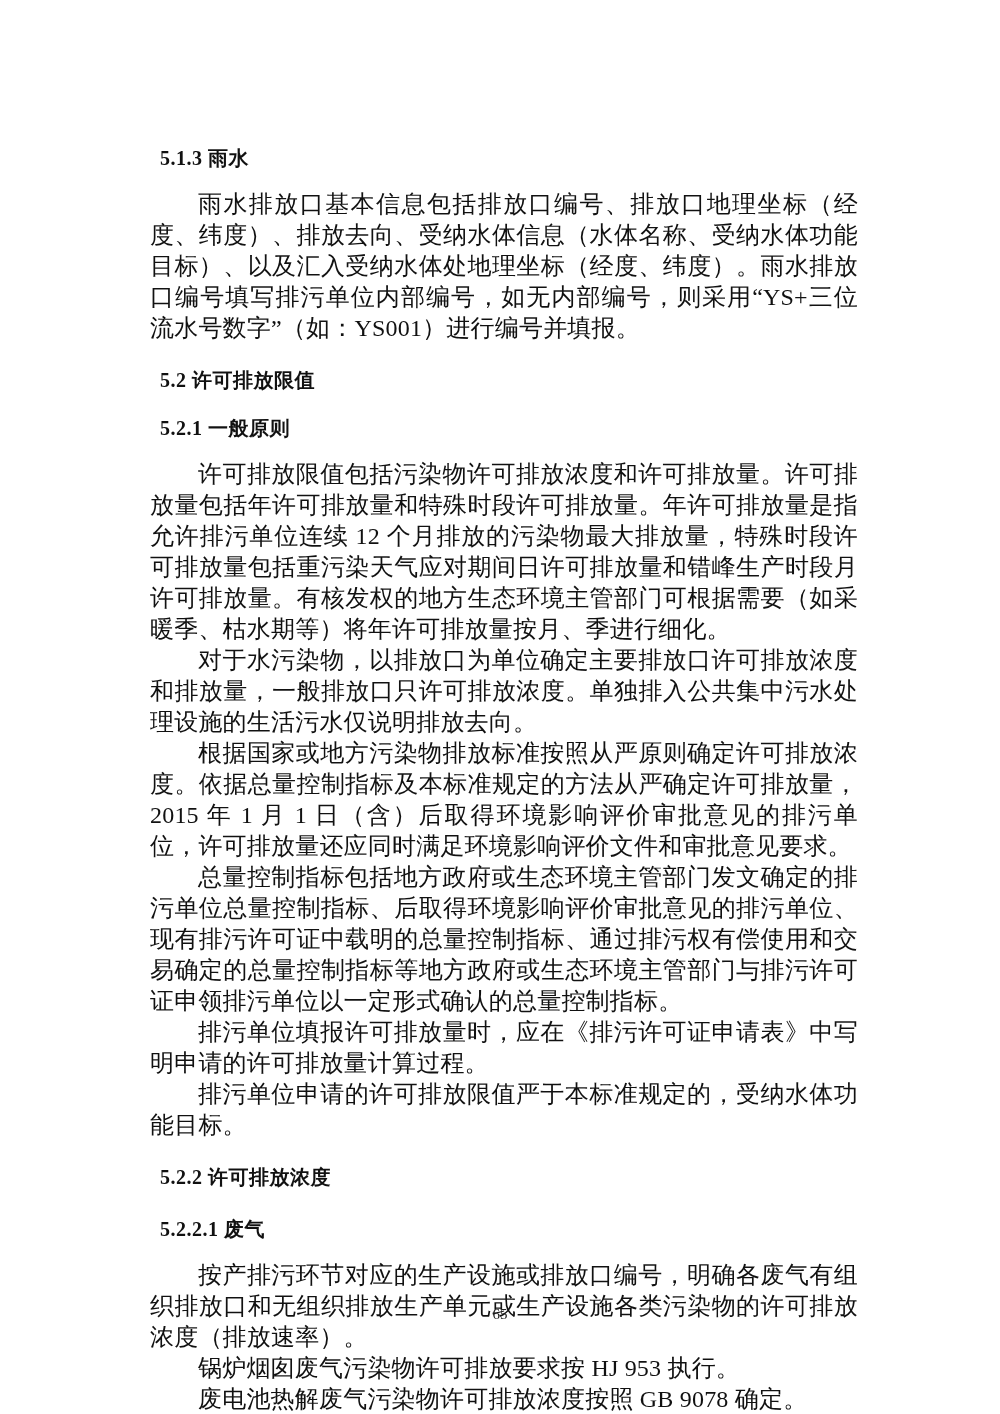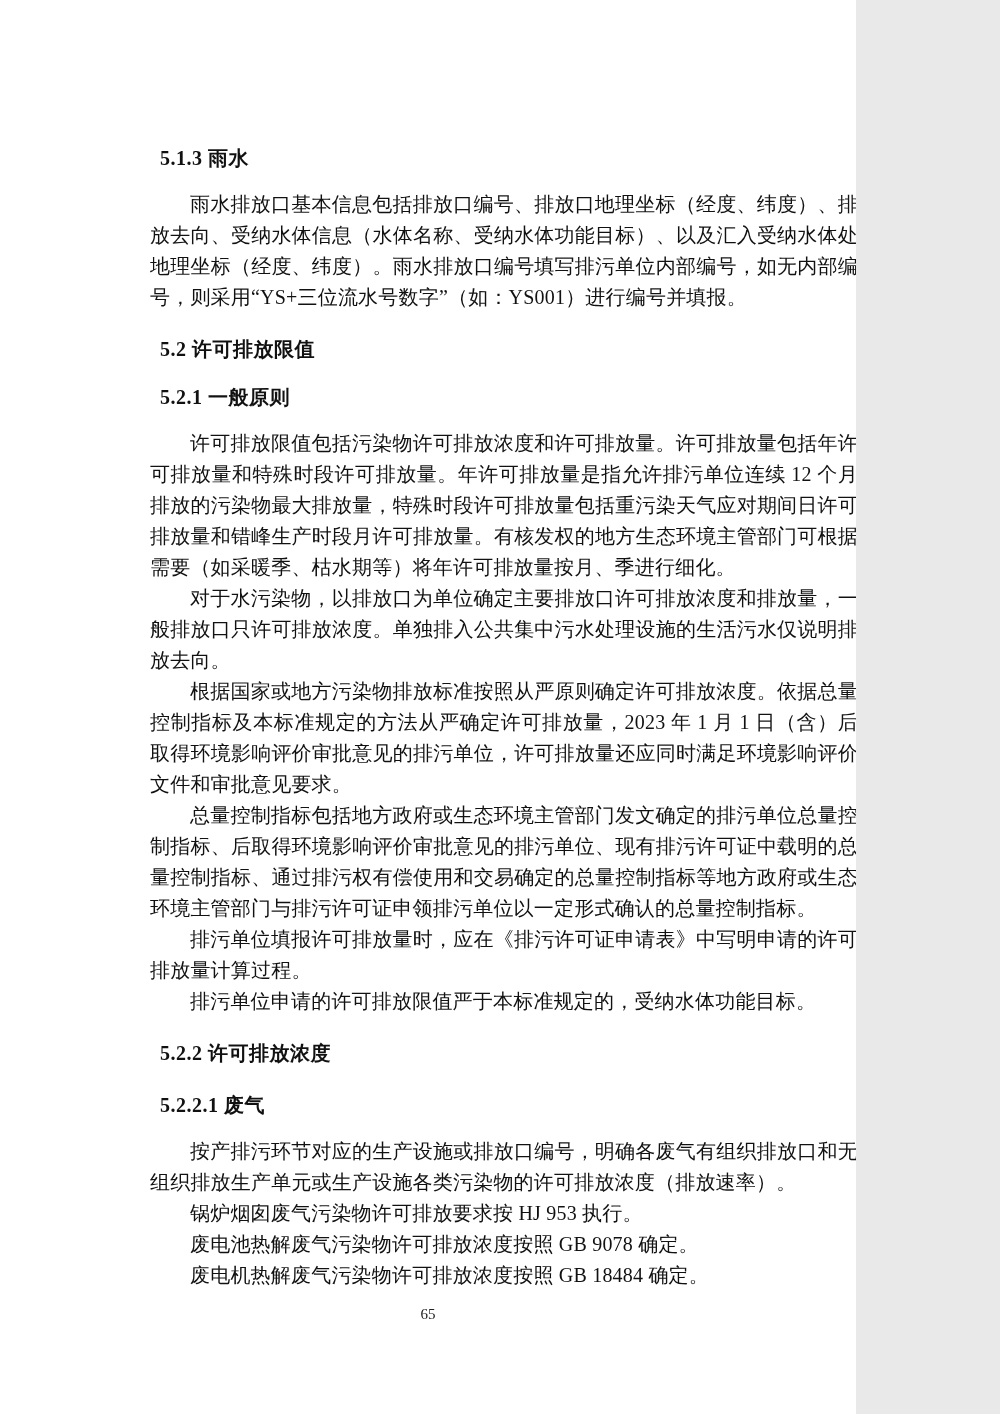--- a/index.html
+++ b/index.html
@@ -4,21 +4,21 @@
 <style>
   html, body { margin: 0; padding: 0; }
   body {
     width: 1000px;
     height: 1414px;
     background: #e9e9e9;
     font-family: "Liberation Serif", "DejaVu Serif", serif;
   }
   .page {
     position: relative;
-    width: 856px;
+    width: 1000px;
     height: 1414px;
     background: #ffffff;
     color: #111111;
     overflow: hidden;
   }
   .content {
     position: absolute;
     top: 122px;
     left: 150px;
     width: 708px;
@@ -26,21 +26,21 @@
   .heading {
     font-weight: bold;
     font-size: 20px;
     line-height: 31px;
     padding-left: 10px;
     margin: 21px 0 15px 0;
     letter-spacing: 0.5px;
   }
   .heading.h3-extra { margin-top: 17px; }
   .para {
-    font-size: 20px;
+    font-size: 24px;
     line-height: 31px;
     text-align: justify;
     text-indent: 2em;
     margin: 0;
     letter-spacing: 0.2px;
   }
   .footer {
     position: absolute;
     top: 1306px;
     left: 0;
@@ -55,21 +55,21 @@
 <body>
 
 <div class="page">
   <main class="content">
       <div class="heading ">5.1.3 雨水</div>
       <p class="para">雨水排放口基本信息包括排放口编号、排放口地理坐标（经度、纬度）、排放去向、受纳水体信息（水体名称、受纳水体功能目标）、以及汇入受纳水体处地理坐标（经度、纬度）。雨水排放口编号填写排污单位内部编号，如无内部编号，则采用“YS+三位流水号数字”（如：YS001）进行编号并填报。</p>
       <div class="heading ">5.2 许可排放限值</div>
       <div class="heading h3-extra">5.2.1 一般原则</div>
       <p class="para">许可排放限值包括污染物许可排放浓度和许可排放量。许可排放量包括年许可排放量和特殊时段许可排放量。年许可排放量是指允许排污单位连续 12 个月排放的污染物最大排放量，特殊时段许可排放量包括重污染天气应对期间日许可排放量和错峰生产时段月许可排放量。有核发权的地方生态环境主管部门可根据需要（如采暖季、枯水期等）将年许可排放量按月、季进行细化。</p>
       <p class="para">对于水污染物，以排放口为单位确定主要排放口许可排放浓度和排放量，一般排放口只许可排放浓度。单独排入公共集中污水处理设施的生活污水仅说明排放去向。</p>
-      <p class="para">根据国家或地方污染物排放标准按照从严原则确定许可排放浓度。依据总量控制指标及本标准规定的方法从严确定许可排放量，2023 年 1 月 1 日（含）后取得环境影响评价审批意见的排污单位，许可排放量还应同时满足环境影响评价文件和审批意见要求。</p>
+      <p class="para">根据国家或地方污染物排放标准按照从严原则确定许可排放浓度。依据总量控制指标及本标准规定的方法从严确定许可排放量，2015 年 1 月 1 日（含）后取得环境影响评价审批意见的排污单位，许可排放量还应同时满足环境影响评价文件和审批意见要求。</p>
       <p class="para">总量控制指标包括地方政府或生态环境主管部门发文确定的排污单位总量控制指标、后取得环境影响评价审批意见的排污单位、现有排污许可证中载明的总量控制指标、通过排污权有偿使用和交易确定的总量控制指标等地方政府或生态环境主管部门与排污许可证申领排污单位以一定形式确认的总量控制指标。</p>
       <p class="para">排污单位填报许可排放量时，应在《排污许可证申请表》中写明申请的许可排放量计算过程。</p>
       <p class="para">排污单位申请的许可排放限值严于本标准规定的，受纳水体功能目标。</p>
       <div class="heading ">5.2.2 许可排放浓度</div>
       <div class="heading ">5.2.2.1 废气</div>
       <p class="para">按产排污环节对应的生产设施或排放口编号，明确各废气有组织排放口和无组织排放生产单元或生产设施各类污染物的许可排放浓度（排放速率）。</p>
       <p class="para">锅炉烟囱废气污染物许可排放要求按 HJ 953 执行。</p>
       <p class="para">废电池热解废气污染物许可排放浓度按照 GB 9078 确定。</p>
       <p class="para">废电机热解废气污染物许可排放浓度按照 GB 18484 确定。</p>
     </main>

